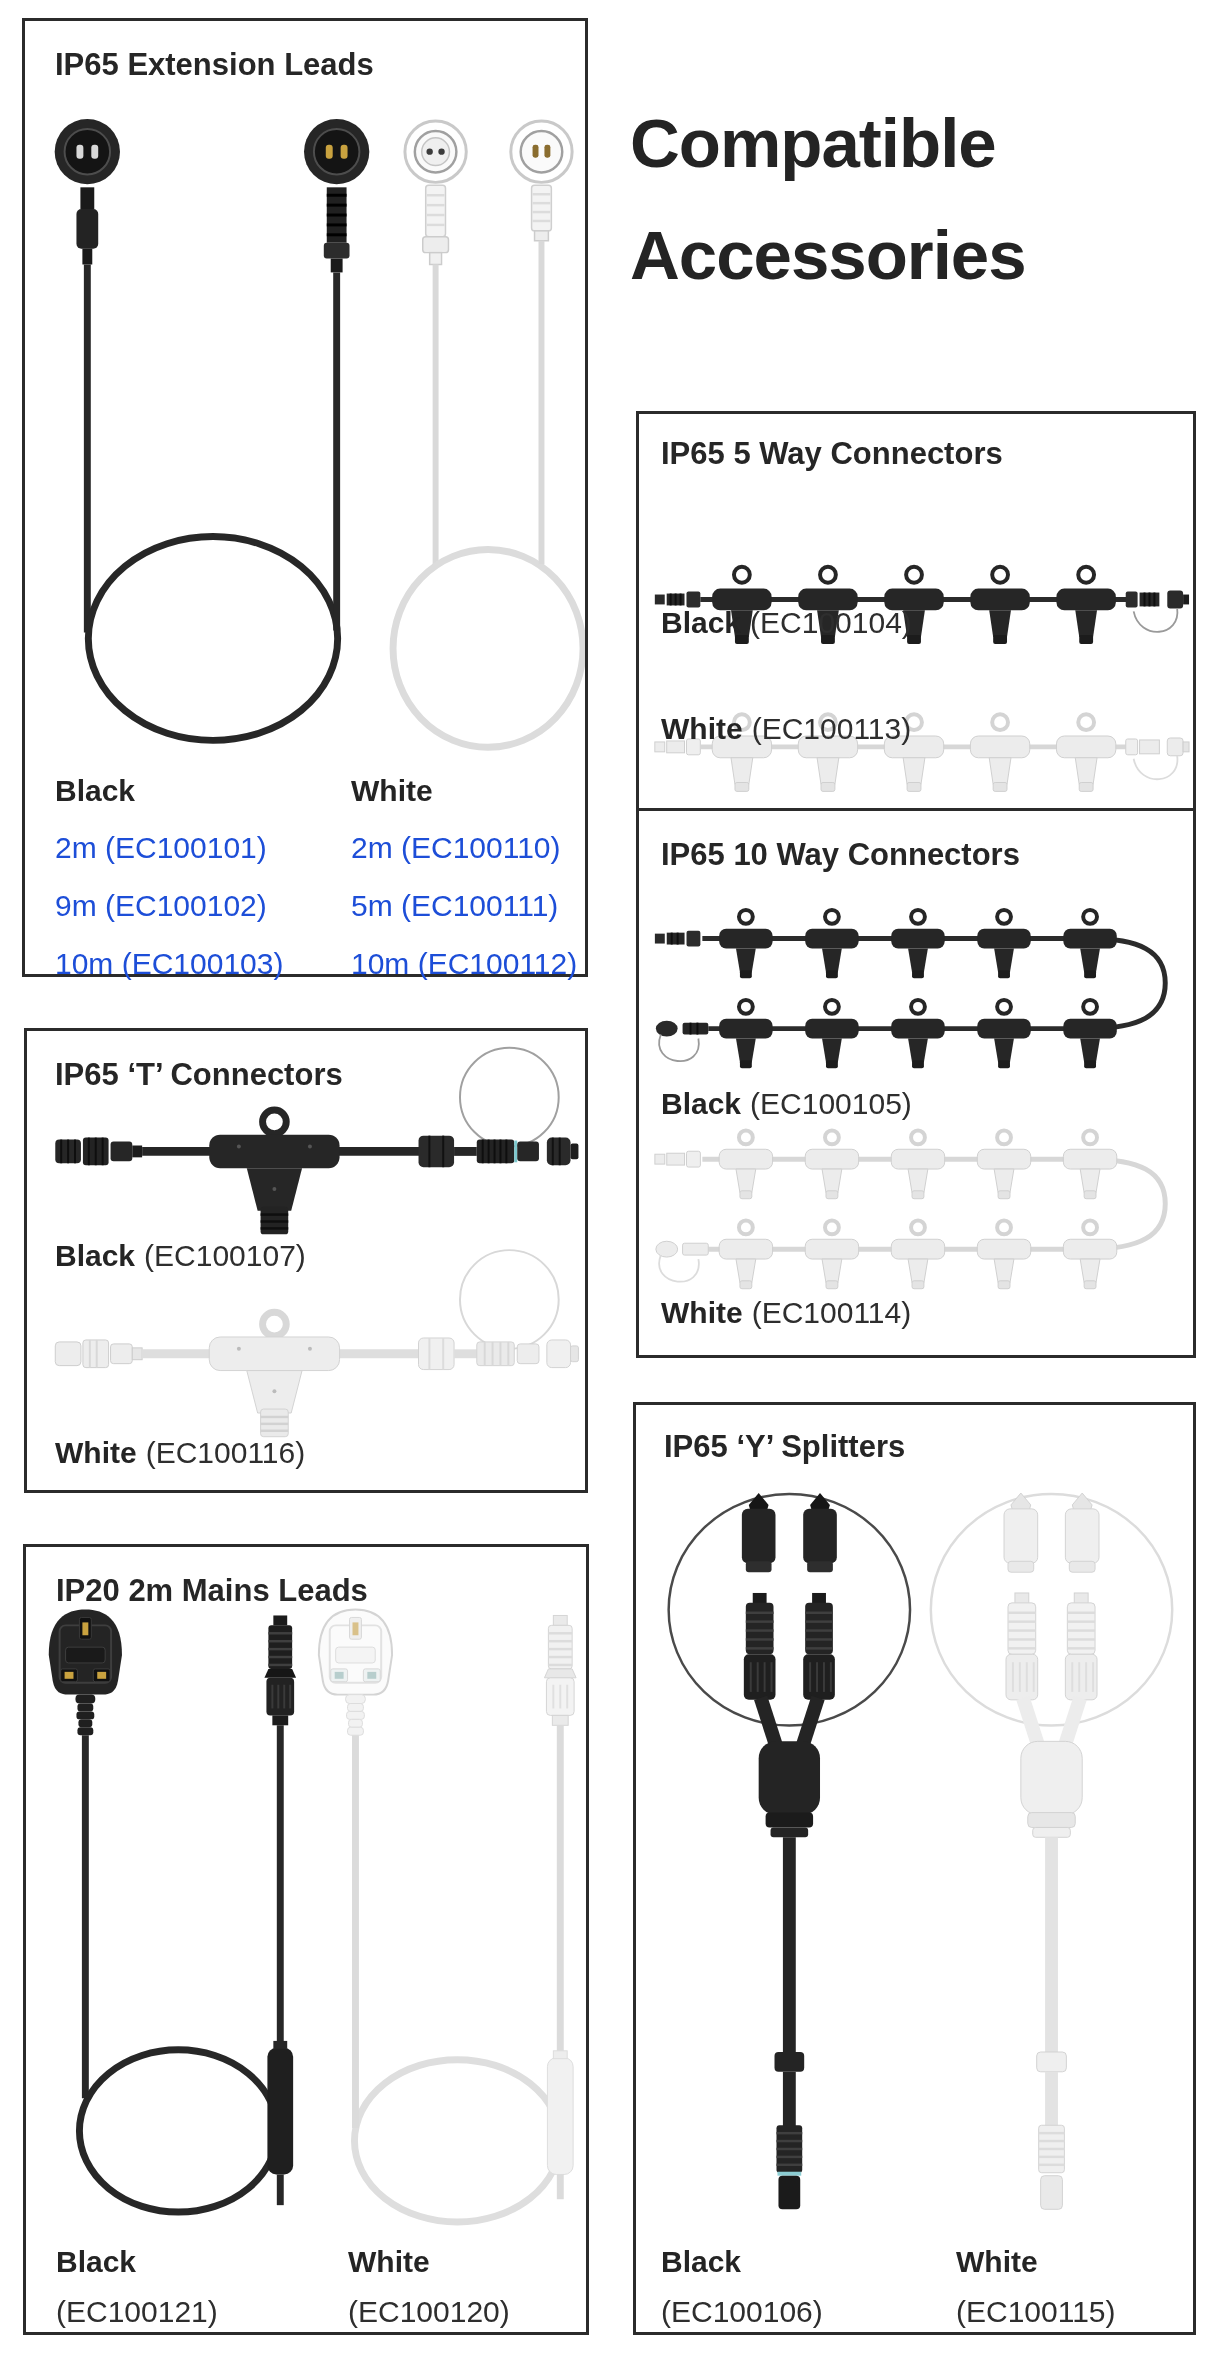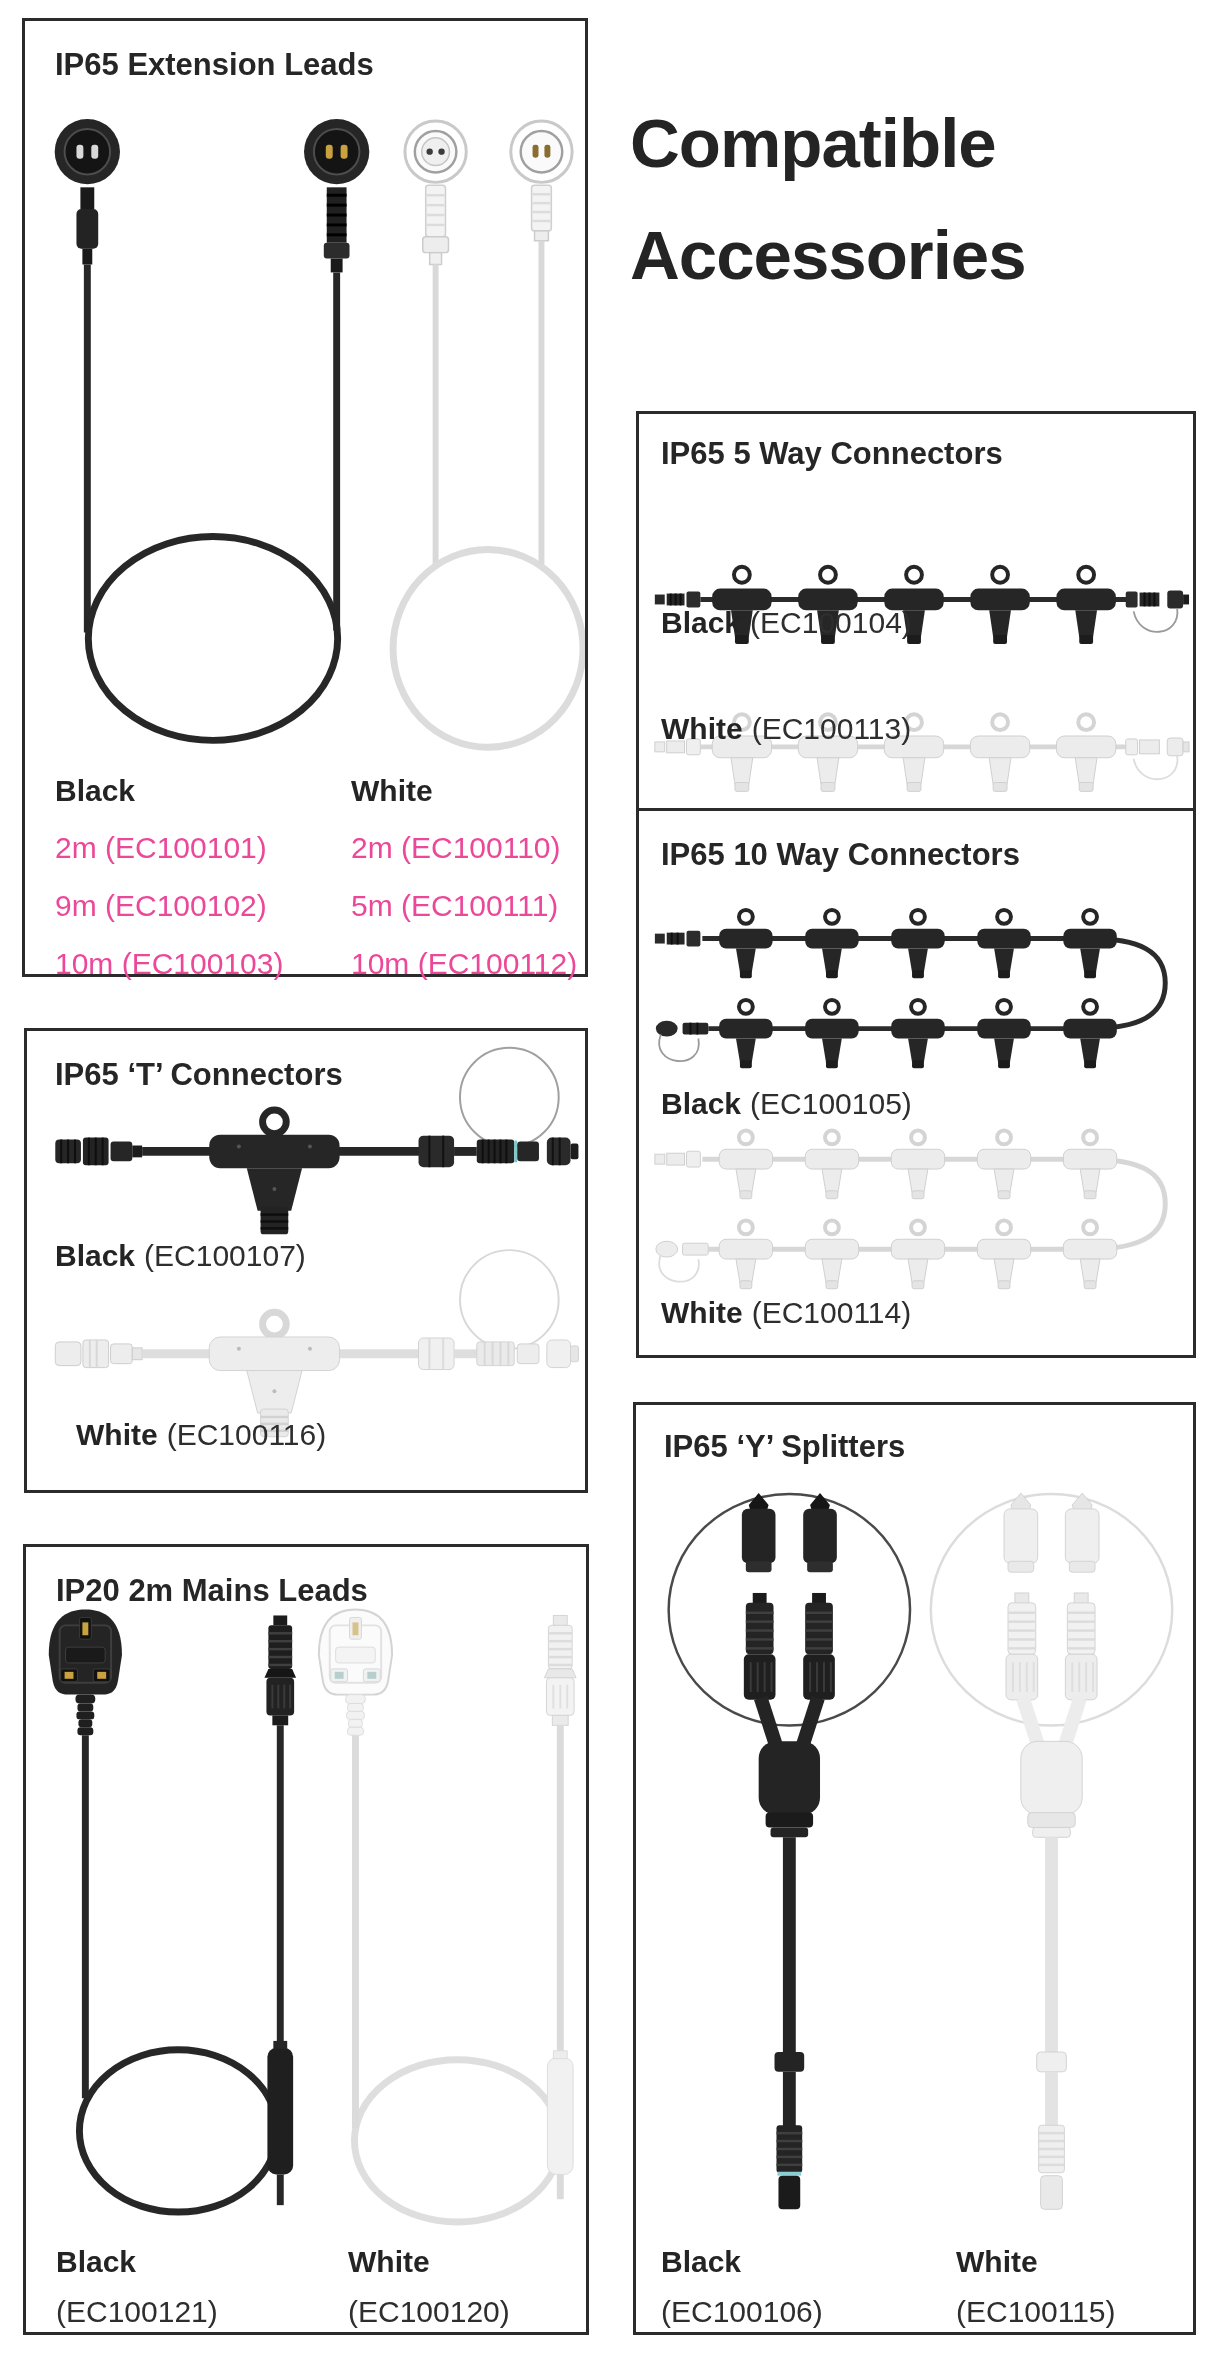--- a/index.html
+++ b/index.html
@@ -17,30 +17,30 @@
   .box-mains{left:23px;  top:1544px; width:566px; height:791px;}
   .box-y    {left:633px; top:1402px; width:563px; height:933px;}
   .box-ext h2{left:30px;top:26px;}   .box-5way h2{left:22px;top:22px;}
   .box-10way h2{left:22px;top:26px;} .box-t h2{left:28px;top:26px;}
   .box-mains h2{left:30px;top:26px;} .box-y h2{left:28px;top:24px;}
   .lbl{position:absolute;font-size:30px;color:#2e2e2e;z-index:3;white-space:nowrap;text-align:right;}
   .lbl b{font-weight:700;color:#242424;}
   .lbl .code{margin-left:9px;font-weight:400;}
   .box-5way .lbl.black{left:22px;top:192px;}  .box-5way .lbl.white{left:22px;top:298px;}
   .box-10way .lbl.black{left:22px;top:276px;} .box-10way .lbl.white{left:22px;top:485px;}
-  .box-t .lbl.black{left:28px;top:208px;}     .box-t .lbl.white{left:28px;top:387px;margin-left:21px;}
+  .box-t .lbl.black{left:28px;top:208px;}     .box-t .lbl.white{left:28px;top:405px;}
   .lbl2{position:absolute;font-size:30px;z-index:3;white-space:nowrap;}
   .lbl2 b{display:block;font-weight:700;color:#242424;line-height:50px;}
   .lbl2 .code2{display:block;font-weight:400;color:#2e2e2e;line-height:50px;}
   .box-mains .lbl2.black{left:30px;top:690px;} .box-mains .lbl2.white{left:322px;top:690px;}
   .box-y .lbl2.black{left:25px;top:832px;}     .box-y .lbl2.white{left:320px;top:832px;}
   .ext-col{position:absolute;top:748px;z-index:3;}
   .ext-col.black{left:30px;} .ext-col.white{left:326px;}
   .ext-name{font-size:30px;font-weight:700;color:#242424;line-height:44px;margin-bottom:6px;}
-  .ext-line{font-size:30px;font-weight:400;color:#ec4899;line-height:58px;white-space:nowrap;}
+  .ext-line{font-size:30px;font-weight:400;color:#1d4ed8;line-height:58px;white-space:nowrap;}
 </style>
 </head>
 <body>
 
 <div class="page">
 
   <h1 class="main-title"><span>Compatible</span><br><span>Accessories</span></h1>
 
   <section class="box box-ext">
     <h2>IP65 Extension Leads</h2>

